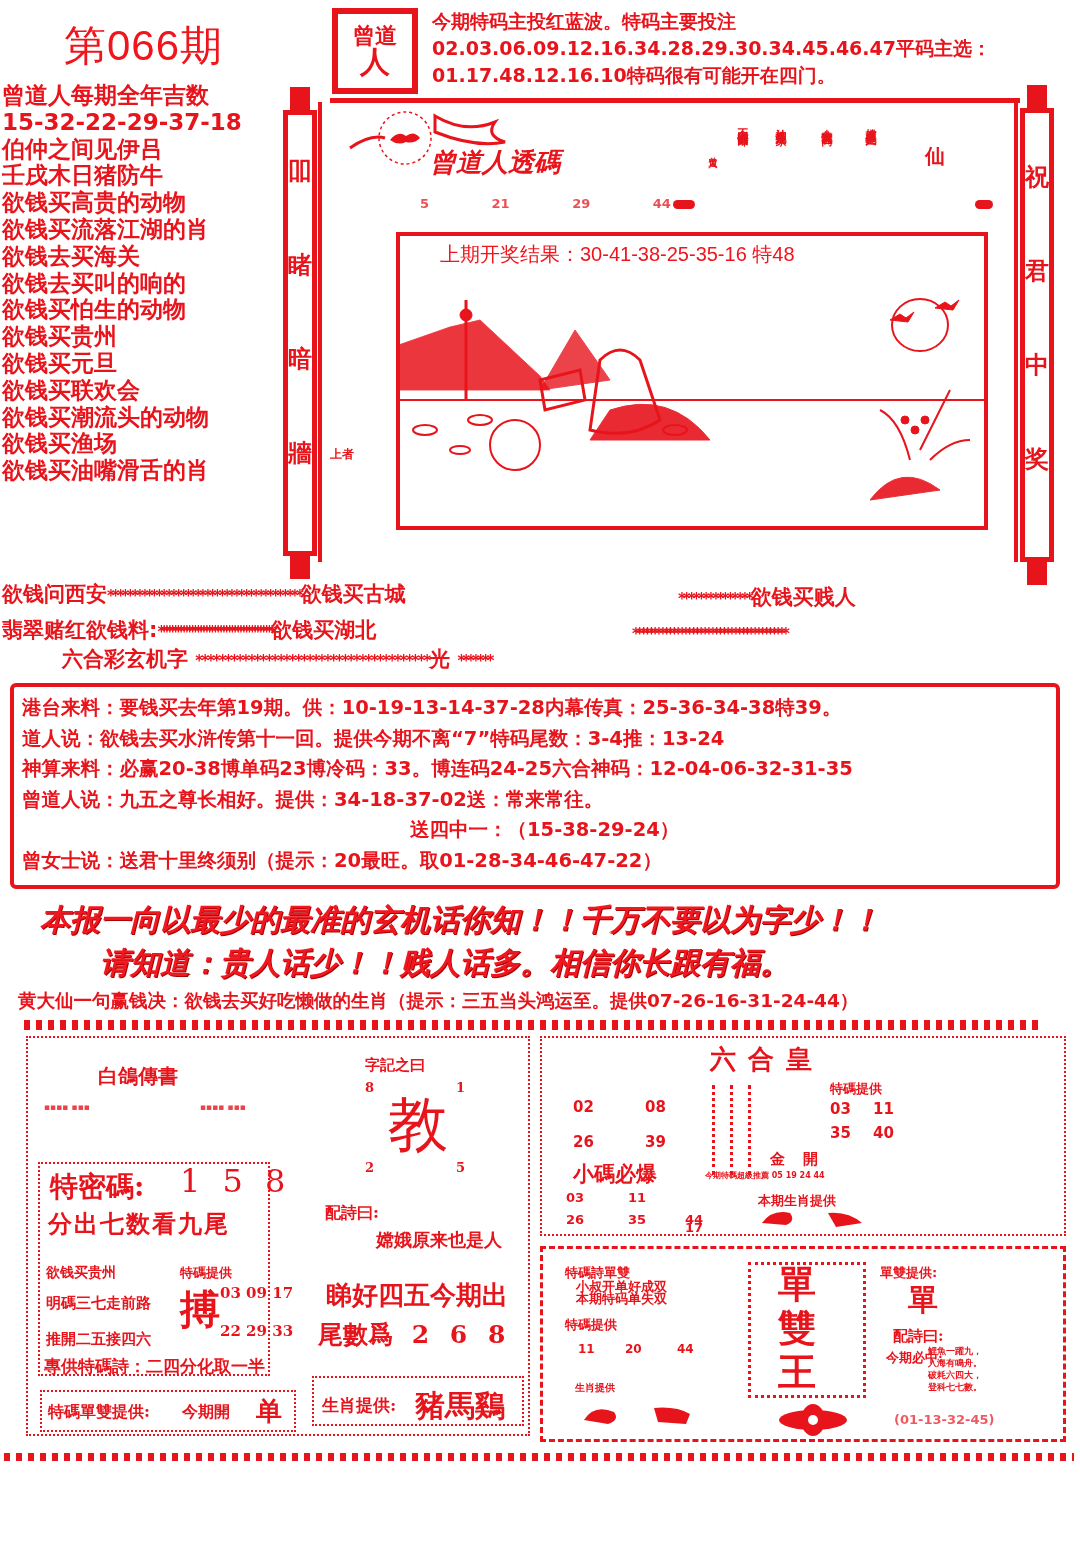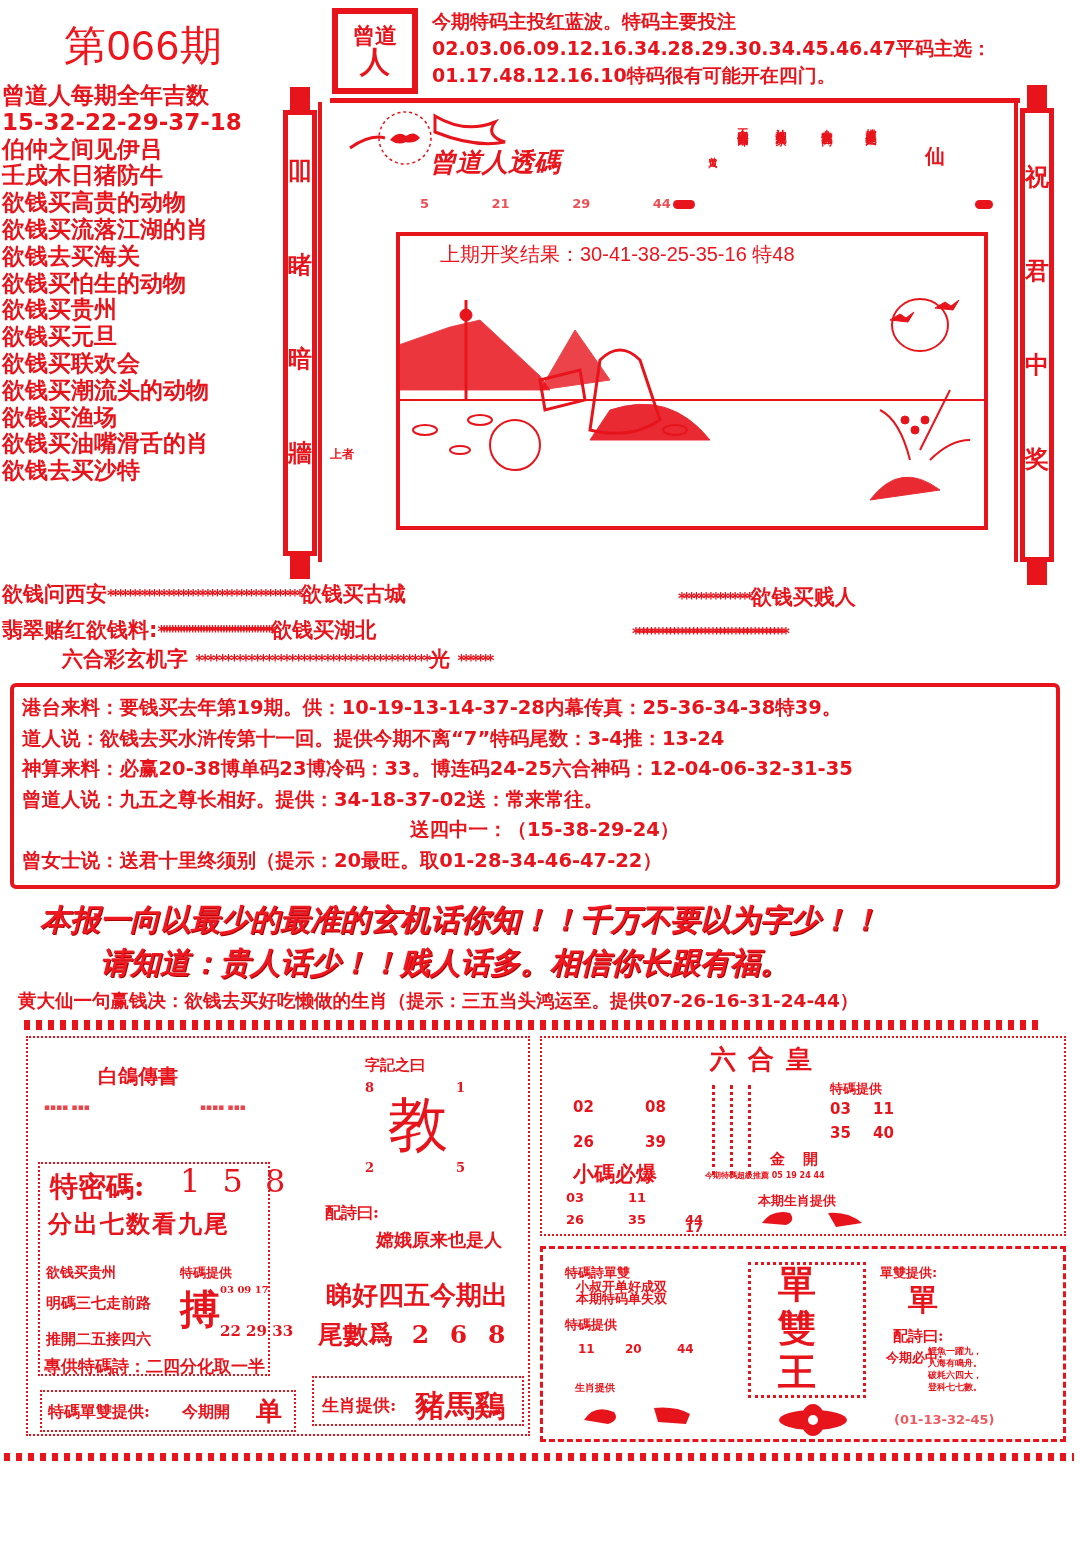--- a/index.html
+++ b/index.html
@@ -79,28 +79,28 @@
 <div class="abs top-frame"></div>
 
 <div class="abs left-list">
   <div>曾道人每期全年吉数</div>
   <div>15-32-22-29-37-18</div>
   <div>伯仲之间见伊吕</div>
   <div>壬戌木日猪防牛</div>
   <div>欲钱买高贵的动物</div>
   <div>欲钱买流落江湖的肖</div>
   <div>欲钱去买海关</div>
+  <div>欲钱去买叫的响的</div>
   <div>欲钱买怕生的动物</div>
   <div>欲钱买贵州</div>
   <div>欲钱买元旦</div>
   <div>欲钱买联欢会</div>
   <div>欲钱买潮流头的动物</div>
   <div>欲钱买渔场</div>
   <div>欲钱买油嘴滑舌的肖</div>
-  <div>欲钱去买沙特</div>
 </div>
 
 <div class="abs scroll scroll-left">
   <span class="glyph">吅</span>
   <span class="glyph">睹</span>
   <span class="glyph">暗</span>
   <span class="glyph">牆</span>
 </div>
 <div class="abs scroll scroll-right">
   <span class="glyph">祝</span>
@@ -220,21 +220,21 @@
 <div class="abs serif bold" style="left:48px;top:1208px;font-size:24px;letter-spacing:2px;">分出七数看九尾</div>
 
 <div class="abs serif bold" style="left:325px;top:1203px;font-size:16px;">配詩曰:</div>
 <div class="abs serif bold" style="left:376px;top:1228px;font-size:18px;">嫦娥原来也是人</div>
 
 <div class="abs serif bold" style="left:46px;top:1264px;font-size:14px;">欲钱买贵州</div>
 <div class="abs serif bold" style="left:46px;top:1294px;font-size:15px;">明碼三七走前路</div>
 <div class="abs serif bold" style="left:46px;top:1330px;font-size:15px;">推開二五接四六</div>
 <div class="abs small serif" style="left:180px;top:1264px;">特碼提供</div>
 <div class="abs serif bold" style="left:180px;top:1282px;font-size:40px;">搏</div>
-<div class="abs serif bold" style="left:220px;top:1284px;font-size:10px;">03 09 17</div>
+<div class="abs serif bold" style="left:220px;top:1284px;font-size:15px;">03 09 17</div>
 <div class="abs serif bold" style="left:220px;top:1322px;font-size:15px;">22 29 33</div>
 
 <div class="abs bold" style="left:326px;top:1278px;font-size:26px;">睇好四五今期出</div>
 <div class="abs serif bold" style="left:318px;top:1318px;font-size:25px;">
   <span>尾數爲</span>
   <span style="margin-left:10px;letter-spacing:6px;">2 6 8</span>
 </div>
 
 <div class="abs serif bold" style="left:44px;top:1355px;font-size:17px;">專供特碼詩：二四分化取一半</div>
 

